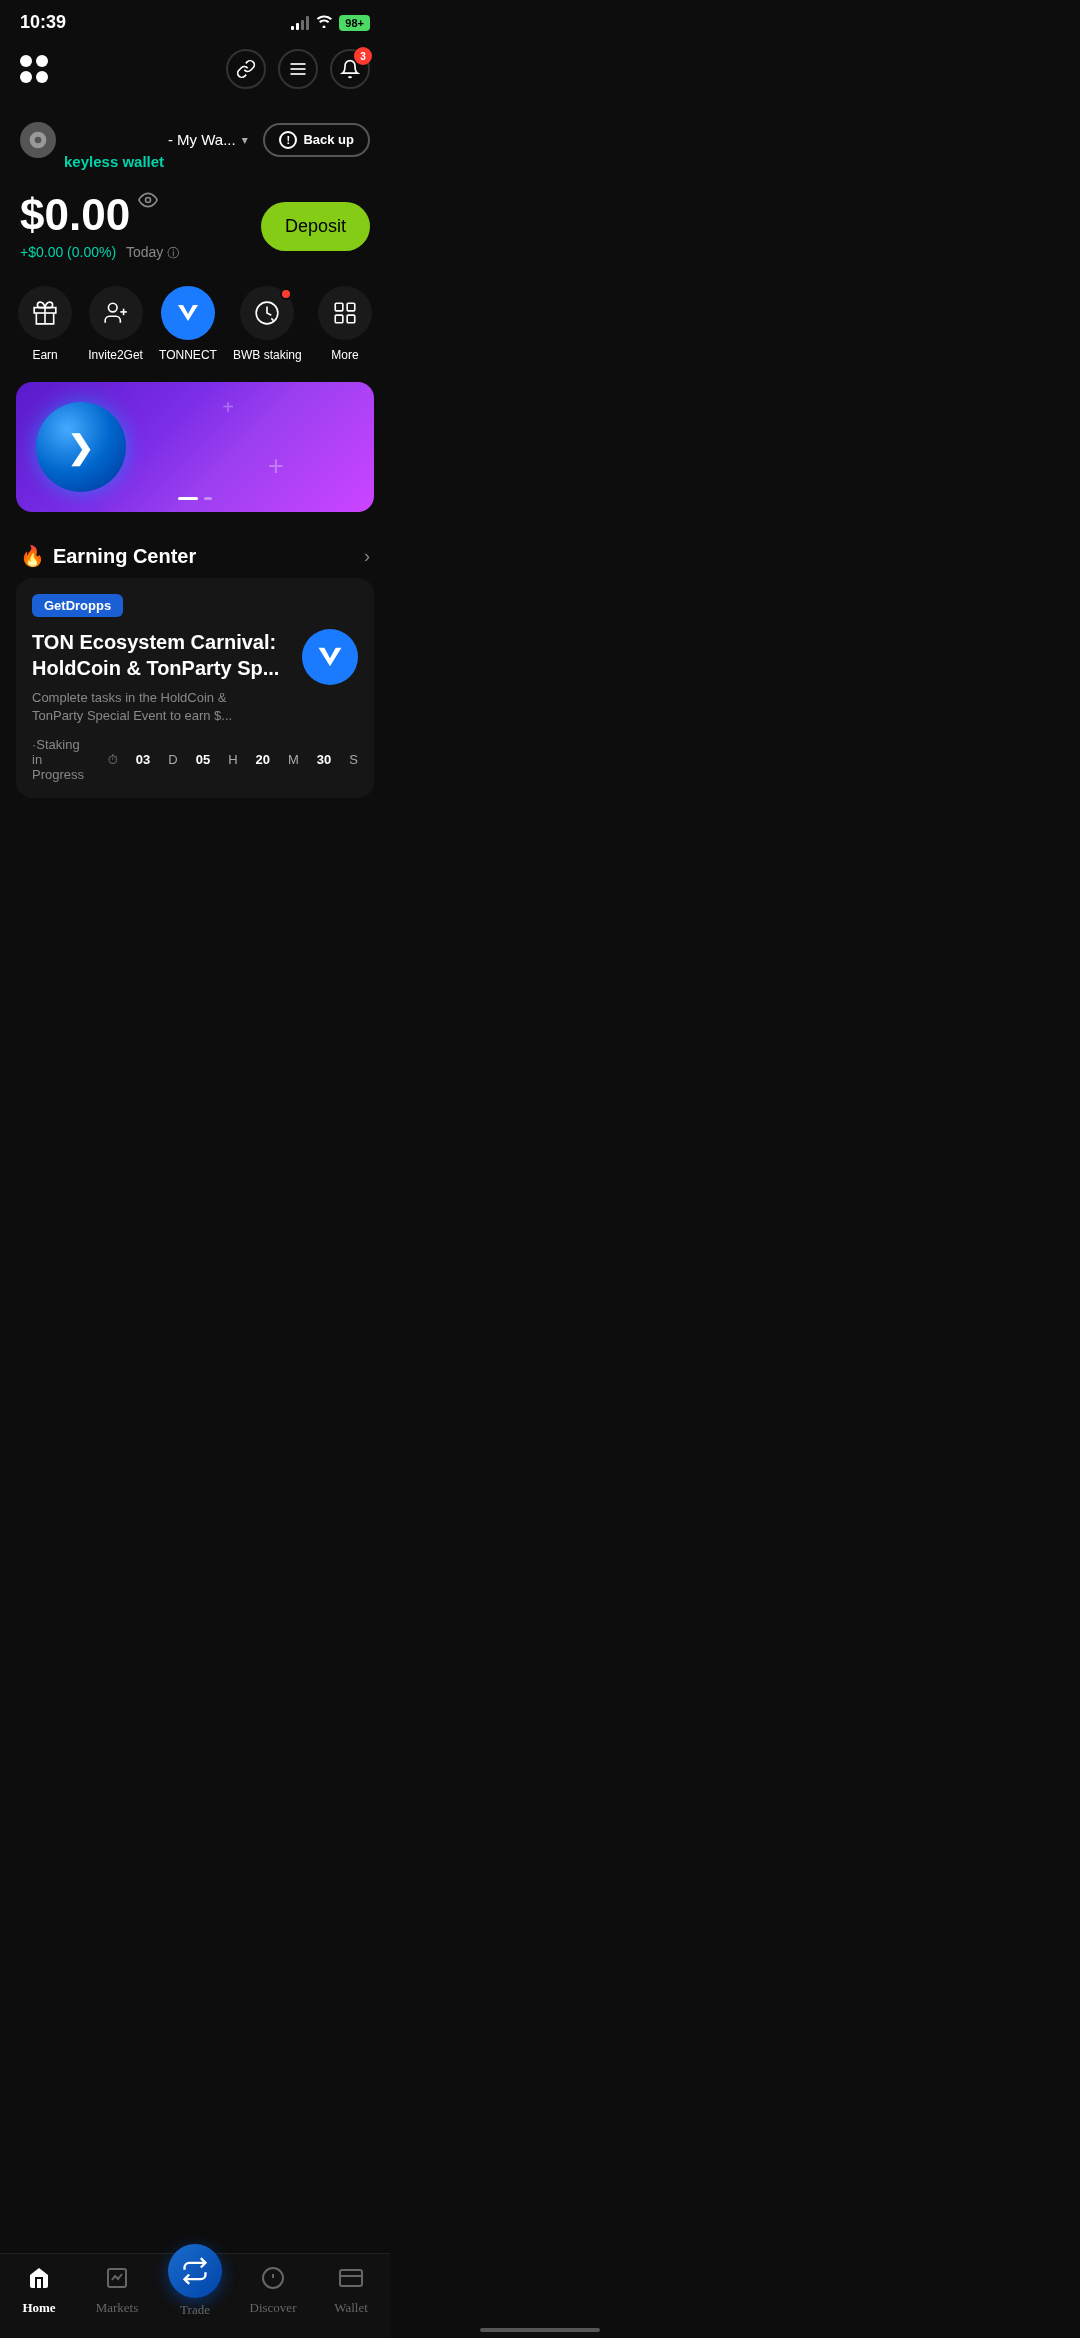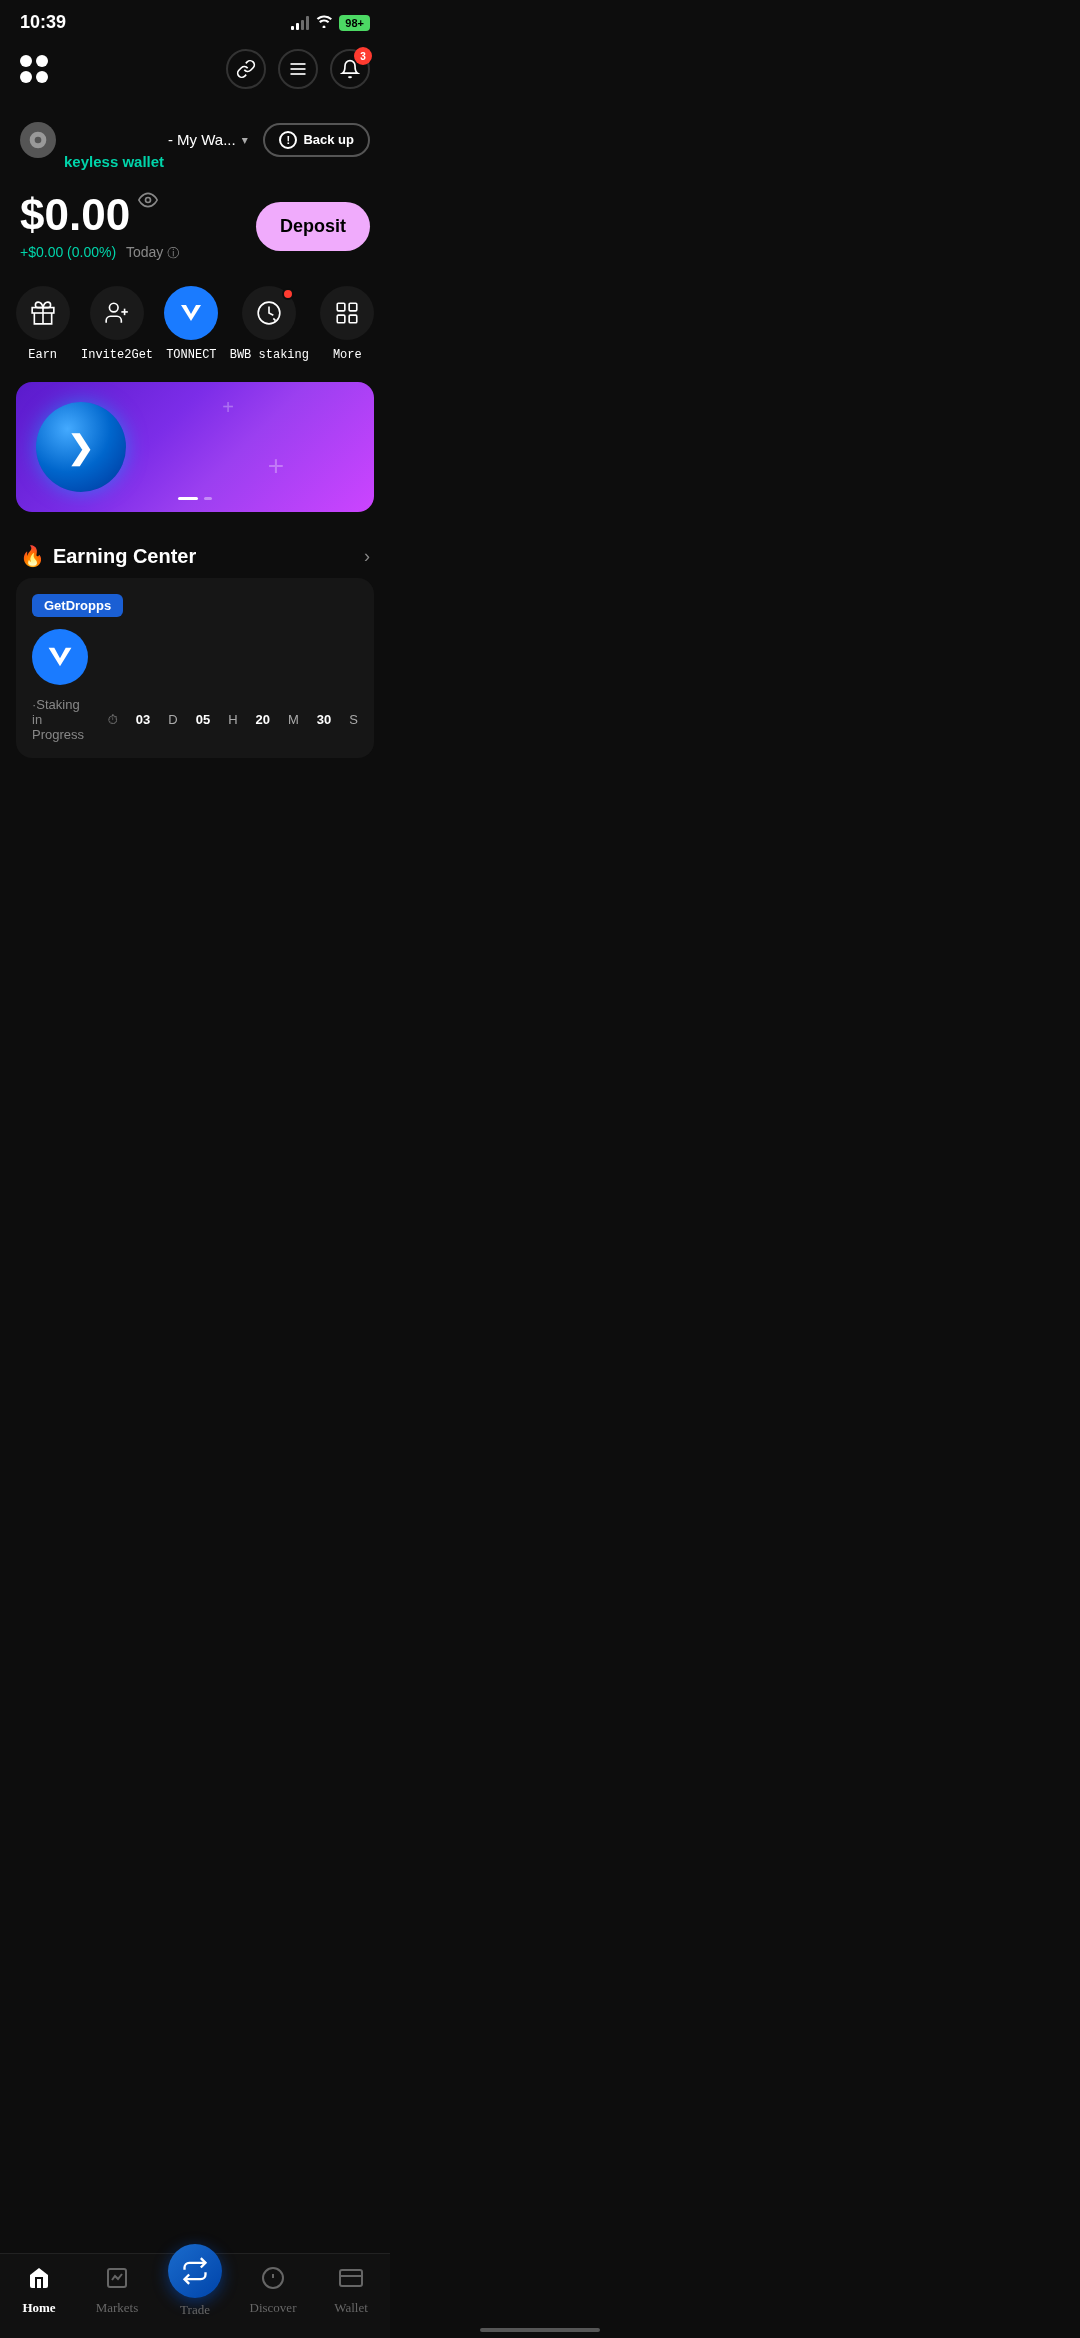--- a/index.html
+++ b/index.html
@@ -201,37 +201,36 @@
     .balance-change {
       font-size: 14px;
       color: #00d4aa;
       margin-top: 4px;
     }
     .balance-change .today {
       color: #888;
       margin-left: 6px;
     }
     .deposit-btn {
-      background: #f0abfc;
+      background: #84cc16;
       color: #000;
       border: none;
       border-radius: 30px;
       padding: 14px 24px;
       font-size: 18px;
-      font-weight: 700;
+      font-weight: 400;
       cursor: pointer;
     }
 
     
     .quick-actions {
       padding: 16px 10px 8px;
       display: flex;
       justify-content: space-around;
       align-items: flex-start;
-      font-family: Liberation Mono, monospace;
     }
     .action-item {
       display: flex;
       flex-direction: column;
       align-items: center;
       gap: 8px;
       cursor: pointer;
       position: relative;
     }
     .action-icon-wrap {
@@ -660,20 +659,28 @@
   <div class="section-title">
     <span>🔥</span>
     <span>Earning Center</span>
   </div>
   <span class="section-arrow">›</span>
 </div>
 
 <div class="earning-card">
   <span class="getdrops-badge">GetDropps</span>
   <div class="earning-content">
+    <div class="earning-text">
+      <div class="earning-title">
+        TON Ecosystem Carnival:<br>HoldCoin &amp; TonParty Sp...
+      </div>
+      <div class="earning-desc">
+        Complete tasks in the HoldCoin &amp;<br>TonParty Special Event to earn $...
+      </div>
+    </div>
     <div class="earning-icon-wrap">
       <svg width="32" height="32" viewBox="0 0 28 28" fill="white">
         <polygon points="14,22 4,6 9,6 14,15 19,6 24,6"></polygon>
       </svg>
     </div>
   </div>
   <div class="staking-status">
     <span>·Staking in Progress</span>
     <span>⏱</span>
     <span class="staking-time">03</span>

